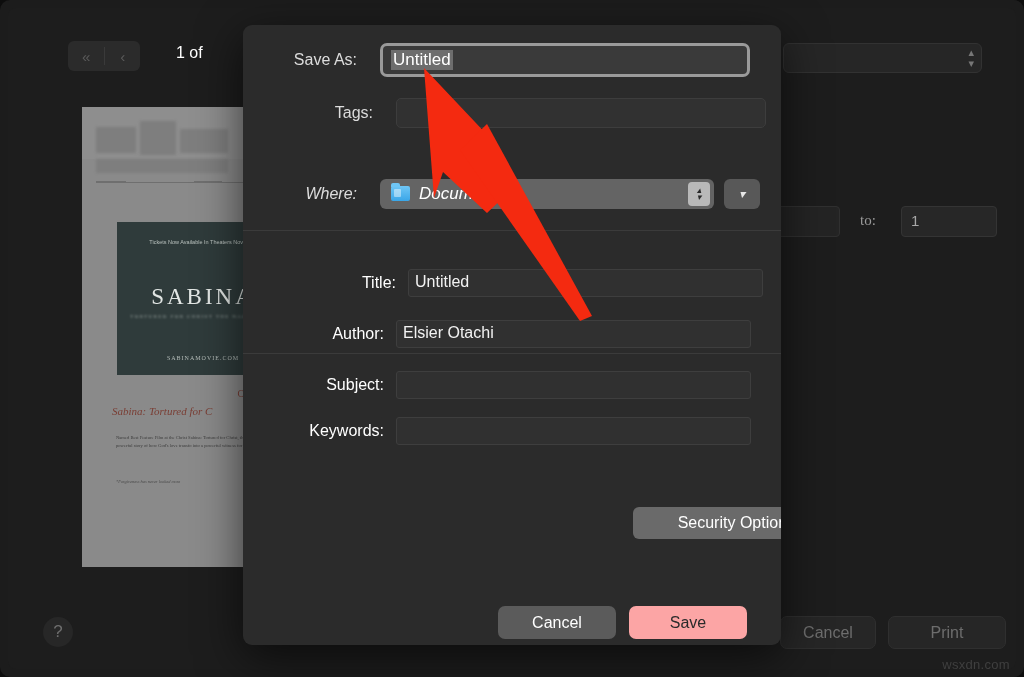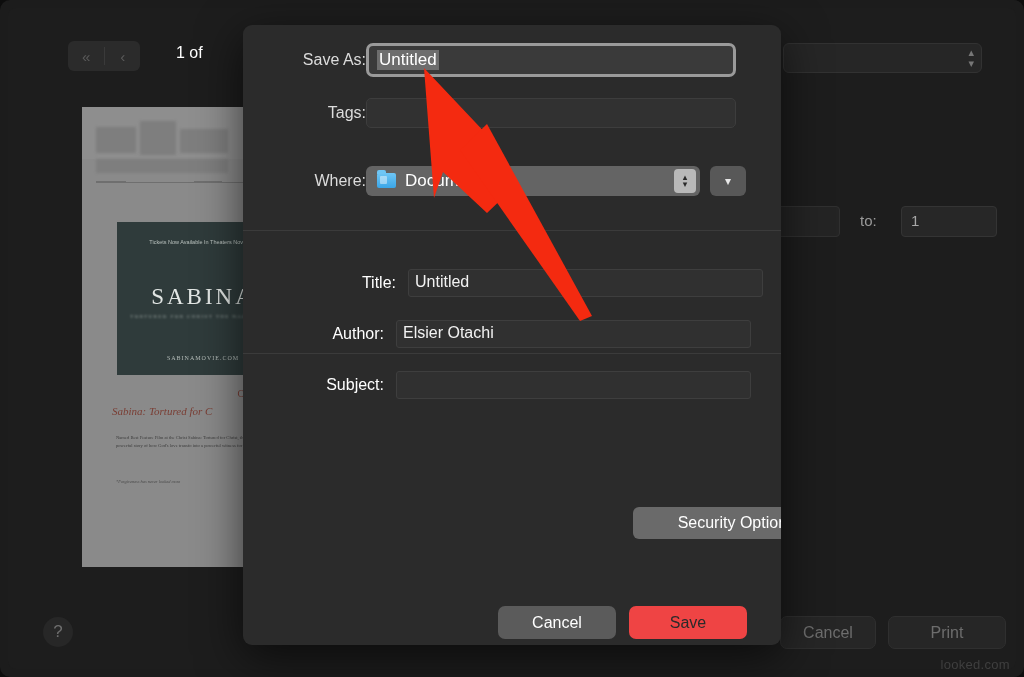--- a/index.html
+++ b/index.html
@@ -80,20 +80,21 @@
     font-size: 11px;
     line-height: 1;
     text-align: center;
   }
 
   .pd-to-label {
     position: absolute;
     left: 852px; top: 204px;
     color: #9a9a9a;
     font-size: 15px;
+    font-family: Liberation Serif, serif;
   }
   .pd-to-field {
     position: absolute;
     left: 893px; top: 198px;
     width: 96px; height: 31px;
     background: #272727;
     border: 1px solid #343434;
     border-radius: 4px;
     box-sizing: border-box;
   }
@@ -276,23 +277,23 @@
   }
   #sep-top    { top: 205px; }
   #sep-bottom { top: 328px; }
 
   .row {
     position: absolute;
     display: flex;
     align-items: center;
   }
   .rlabel {
-    width: 123px;
+    width: 137px;
     text-align: right;
-    padding-right: 0;
+    padding-right: 23px;
     color: #dcdcdc;
     font-size: 16px;
     box-sizing: border-box;
     white-space: nowrap;
   }
 
   
   .field-saveas {
     width: 370px; height: 34px;
     background: #3a3a3a;
@@ -431,21 +432,21 @@
     align-items: center;
     justify-content: center;
   }
   #btn-cancel {
     left: 255px; width: 118px;
     background: #5b5b5b;
     color: #ffffff;
   }
   #btn-save {
     left: 386px; width: 118px;
-    background: #ef4444;
+    background: #fca5a5;
     color: #2a2a2a;
   }
 
   
   #annotation-arrow {
     position: absolute;
     left: 0; top: 0;
     width: 1024px; height: 677px;
     pointer-events: none;
   }
@@ -520,26 +521,26 @@
   <div class="sheet-sep" id="sep-top"></div>
   <div class="sheet-sep" id="sep-bottom"></div>
 
   <div class="row" style="left:0; top:18px;">
     <div class="rlabel">Save As:</div>
     <div class="field-saveas">
       <span class="val">Untitled</span>
     </div>
   </div>
 
-  <div class="row" style="left:0; top:73px;justify-content:space-between;">
+  <div class="row" style="left:16px; top:73px;justify-content:space-between;">
     <div class="rlabel">Tags:</div>
     <div class="field-tags"></div>
   </div>
 
-  <div class="row" style="left:0; top:141px;">
+  <div class="row" style="left:0; top:154px;font-style:italic;">
     <div class="rlabel">Where:</div>
     <div class="field-where">
       <span class="folder-icon"></span>
       <span class="val">Documents</span>
       <span class="updown">▴<br>▾</span>
     </div>
     <div class="expand-btn">
       <span>▾</span>
     </div>
   </div>
@@ -558,20 +559,26 @@
     </div>
   </div>
 
   <div class="row" style="left:0; top:295px;">
     <div class="meta-label">Author:</div>
     <div class="field-meta">
       <span class="val">Elsier Otachi</span>
     </div>
   </div>
 
+  <div class="row" style="left:0; top:392px;">
+    <div class="meta-label">Keywords:</div>
+    <div class="field-meta">
+      <span class="val"></span>
+    </div>
+  </div>
 
   <div class="security-btn">Security Options...</div>
 
   <div class="sheet-btn" id="btn-cancel">Cancel</div>
   <div class="sheet-btn" id="btn-save">Save</div>
 </div>
 
 <svg id="annotation-arrow" viewBox="0 0 1024 677">
   <path d="M 424 68
            L 492 140
@@ -581,13 +588,13 @@
            L 443 172
            L 434 198
            Z" fill="#F42A10"></path>
   <path d="M 460 150
            L 487 124
            L 592 316
            L 580 321
            Z" fill="#F42A10"></path>
 </svg>
 
-<div id="watermark">looked.com</div>
+<div id="watermark">wsxdn.com</div>
 
 </body></html>

